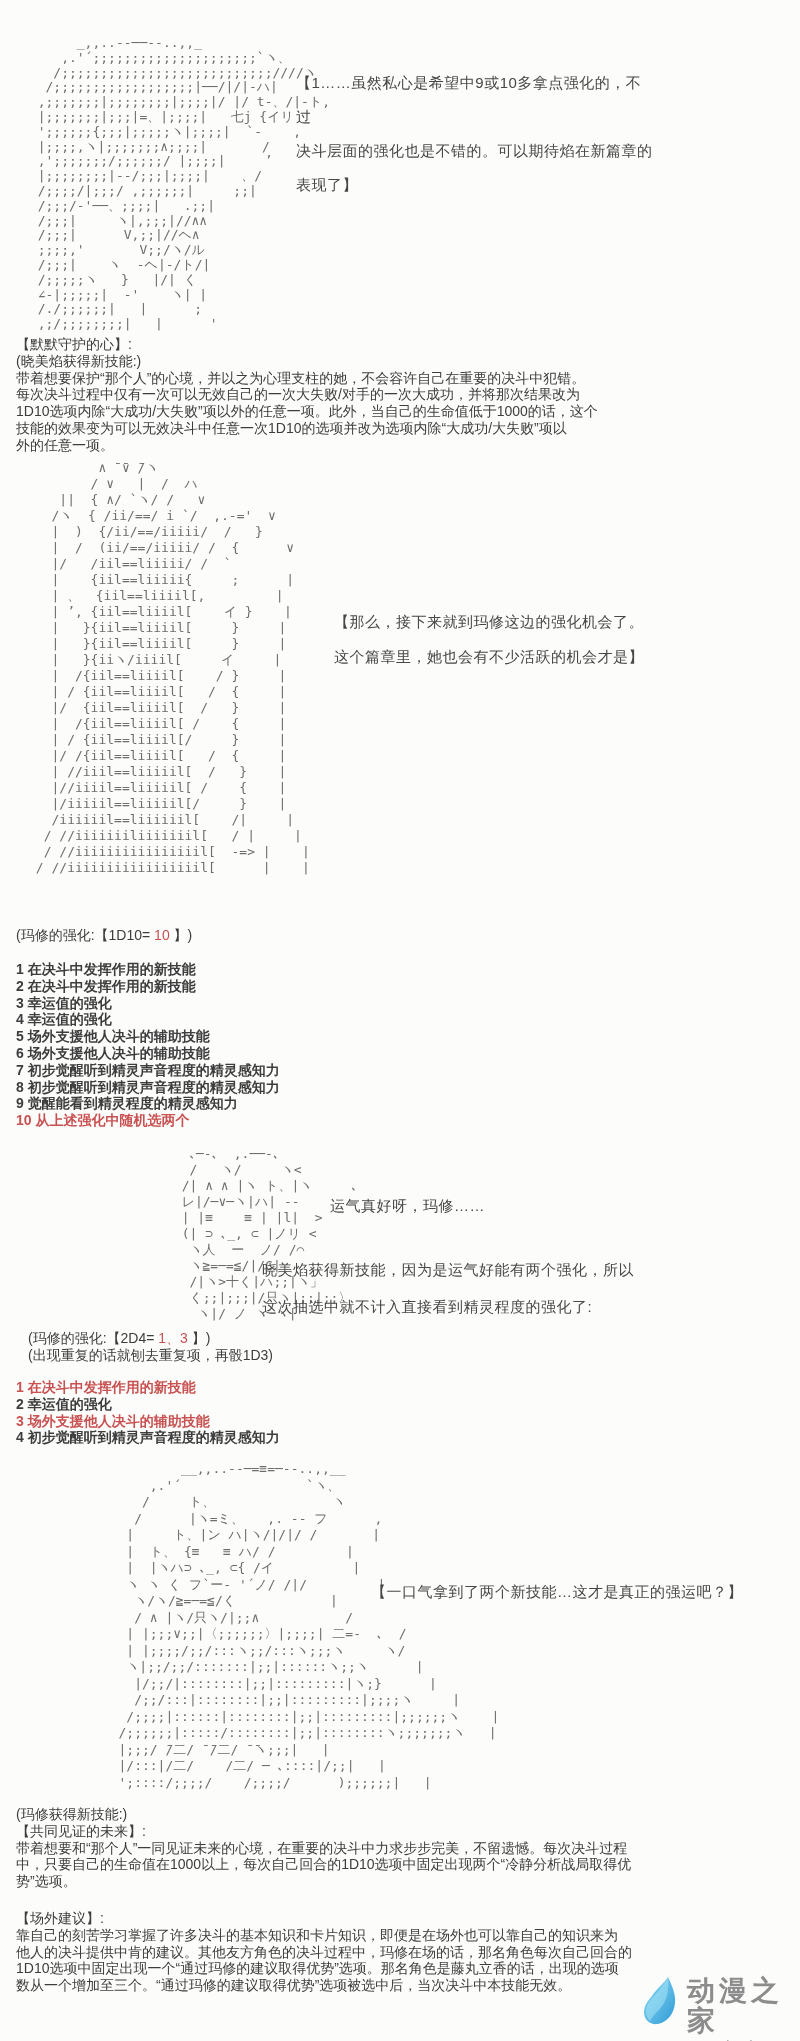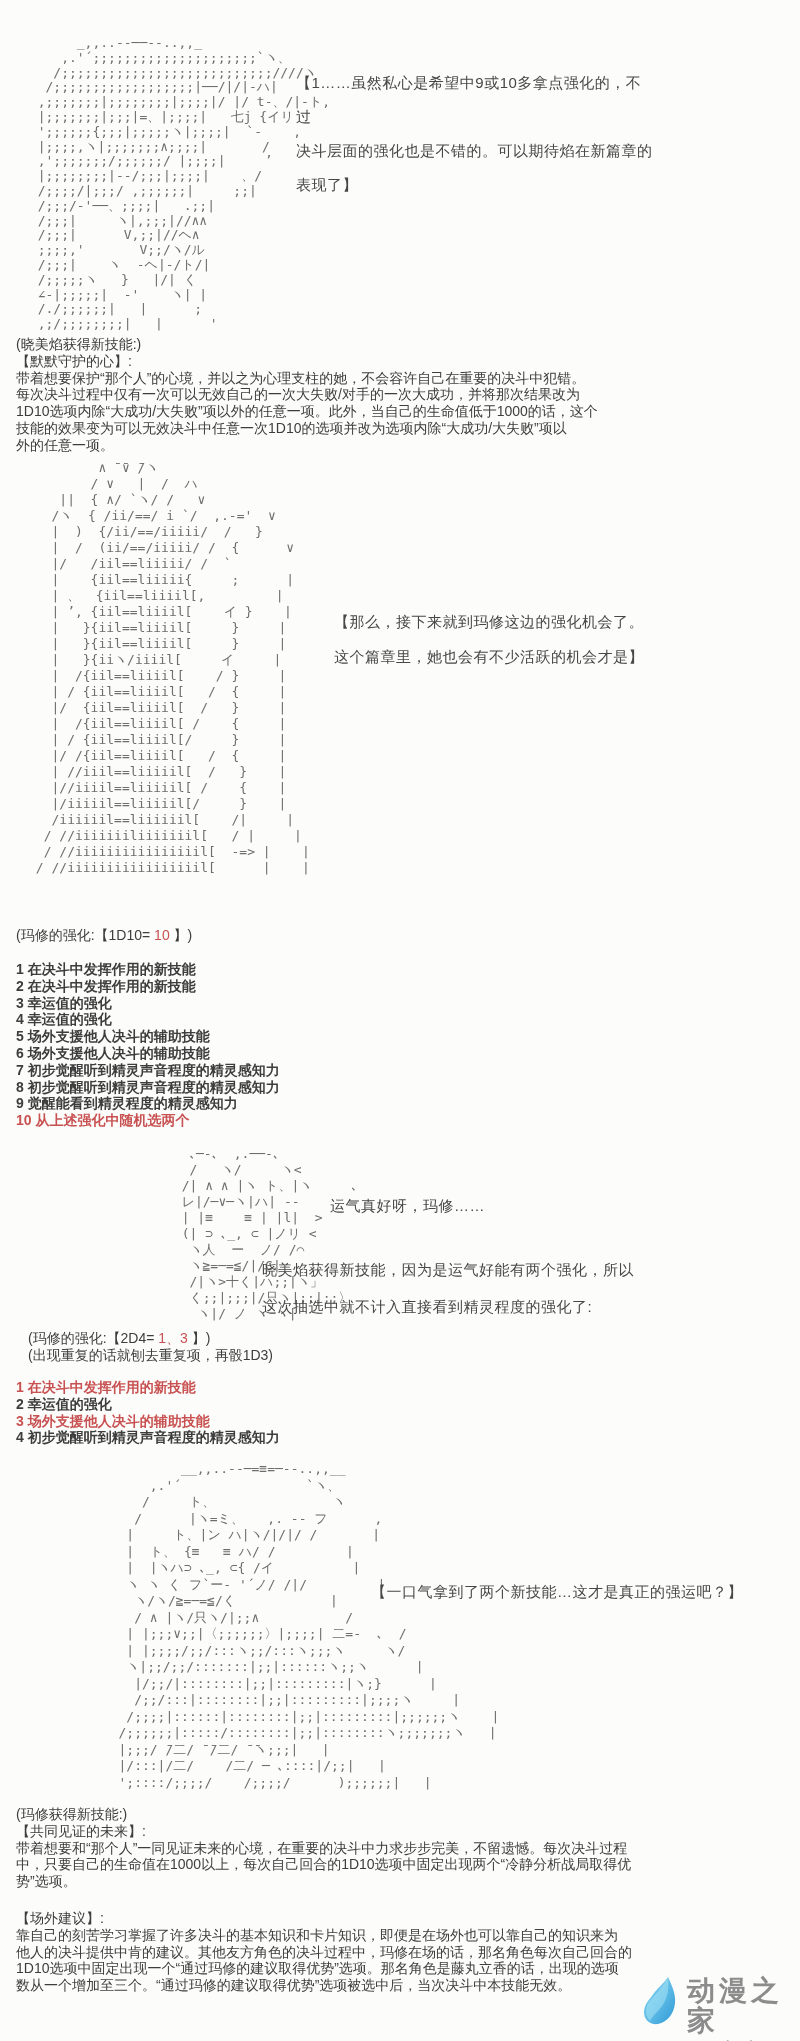--- a/index.html
+++ b/index.html
@@ -70,22 +70,22 @@
   /./;;;;;;|   |      ;
   ,;/;;;;;;;;|   |      '</pre>
 
   <div class="dlg dlg1">
     <p>【1……虽然私心是希望中9或10多拿点强化的，不过</p>
     <p>决斗层面的强化也是不错的。可以期待焰在新篇章的</p>
     <p>表现了】</p>
   </div>
 
   <div class="textcol" id="homura-block">
+    <p>【默默守护的心】:</p>
     <p>(晓美焰获得新技能:)</p>
-    <p>【默默守护的心】:</p>
     <p class="pre-line">带着想要保护“那个人”的心境，并以之为心理支柱的她，不会容许自己在重要的决斗中犯错。
 每次决斗过程中仅有一次可以无效自己的一次大失败/对手的一次大成功，并将那次结果改为
 1D10选项内除“大成功/大失败”项以外的任意一项。此外，当自己的生命值低于1000的话，这个
 技能的效果变为可以无效决斗中任意一次1D10的选项并改为选项内除“大成功/大失败”项以
 外的任意一项。</p>
   </div>
 
   <pre class="art art2">         ∧ ̄ ̄∨ ̄/ヽ
         / ∨   |  /  ハ
     ||  { ∧/ `ヽ/ /   ∨

